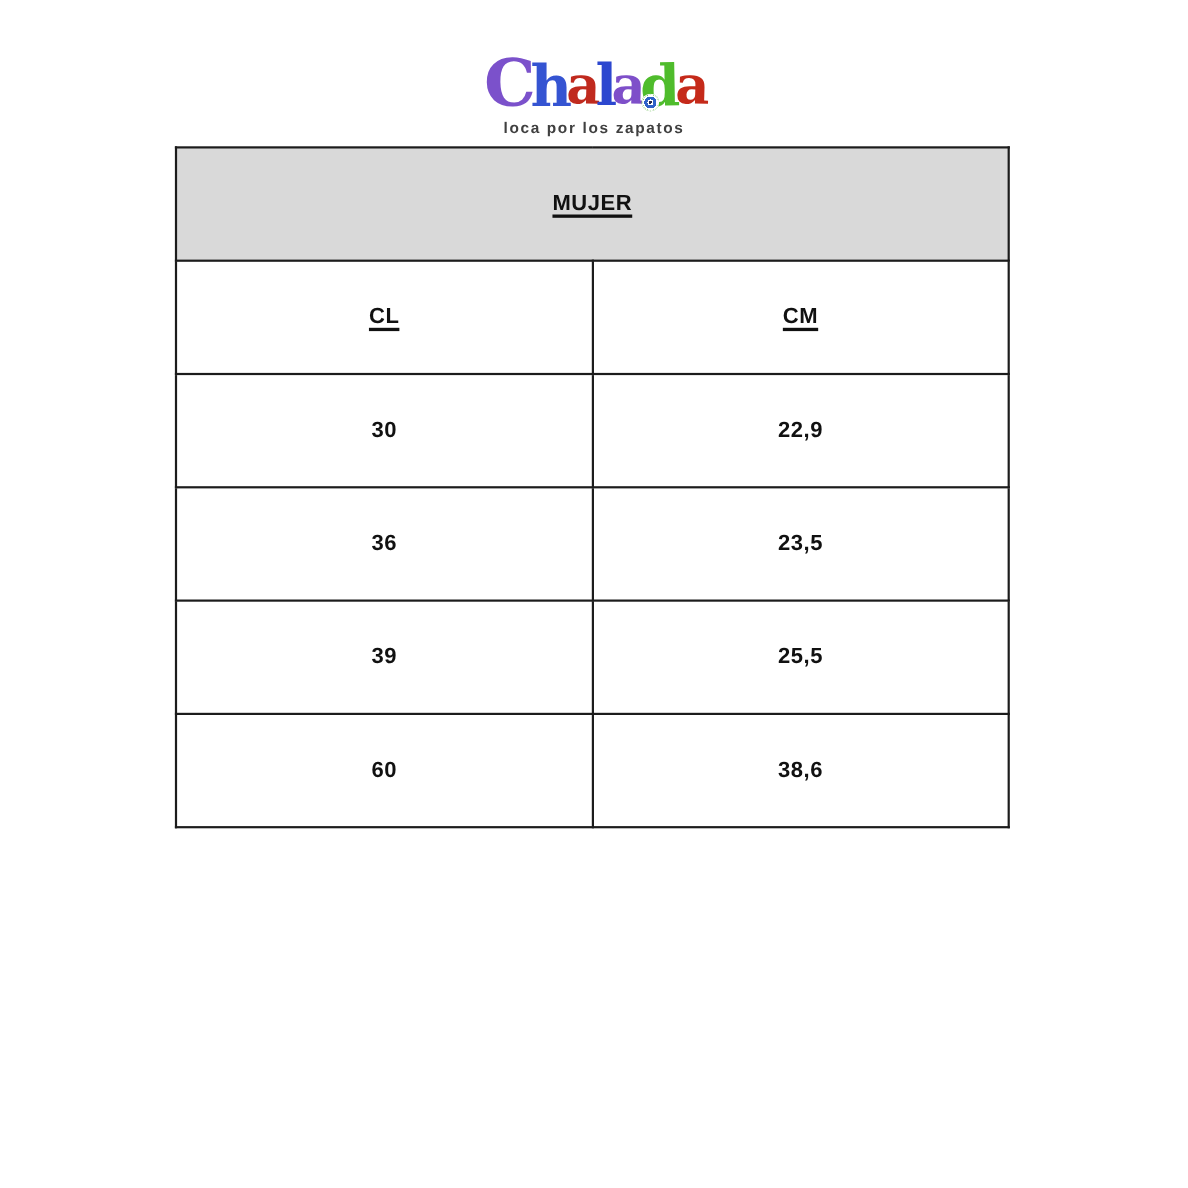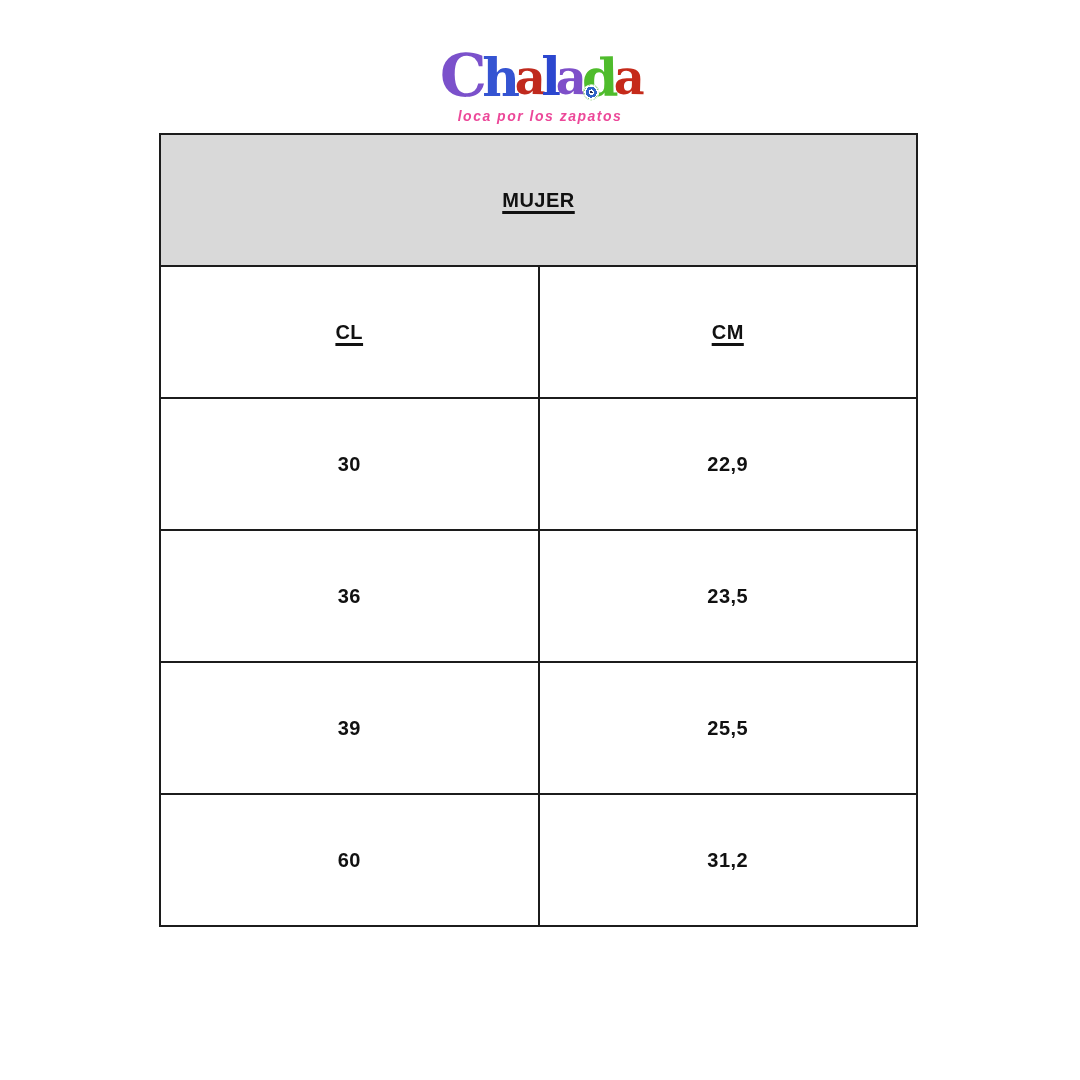--- a/index.html
+++ b/index.html
@@ -45,41 +45,40 @@
       #2e62c8 24% 48%,
       #ffffff 48% 60%,
       #43ab28 60% 100%);
     box-shadow:0 0 0 1px #ffffff inset;
   }
   .tagline {
     margin-top:3px;
     font-size:14px;
     font-weight:bold;
     letter-spacing:1.5px;
-    color:#ec4899;
-    font-style:italic;
+    color:#404040;
   }
 
   
   .size-table {
     position:absolute;
     left:159px; top:133px;
     width:759px;
     border-collapse:collapse;
     table-layout:fixed;
   }
   .size-table td, .size-table th {
     border:2px solid #1c1c1c;
     text-align:center;
     vertical-align:middle;
     font-weight:bold;
     font-size:20px;
     color:#111111;
     letter-spacing:0.5px;
-    height:132px;
+    height:103px;
   }
   .title-cell {
     background:#d9d9d9;
     font-size:21px;
   }
   .underlined {
     text-decoration:underline;
     text-decoration-thickness:2.5px;
     text-underline-offset:4px;
   }
@@ -112,18 +111,18 @@
       <tr>
         <td>36</td>
         <td>23,5</td>
       </tr>
       <tr>
         <td>39</td>
         <td>25,5</td>
       </tr>
       <tr>
         <td>60</td>
-        <td>31,2</td>
+        <td>38,6</td>
       </tr>
     </tbody>
   </table>
 
 </div>
 
 </body></html>

